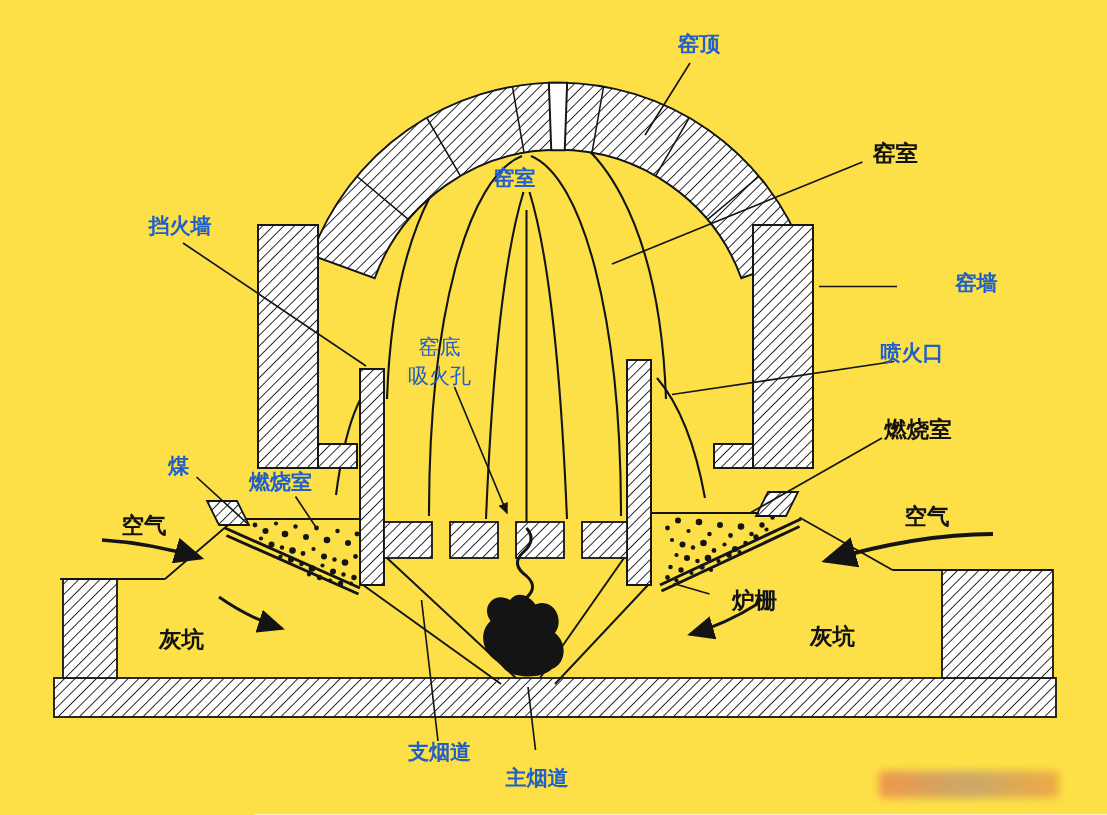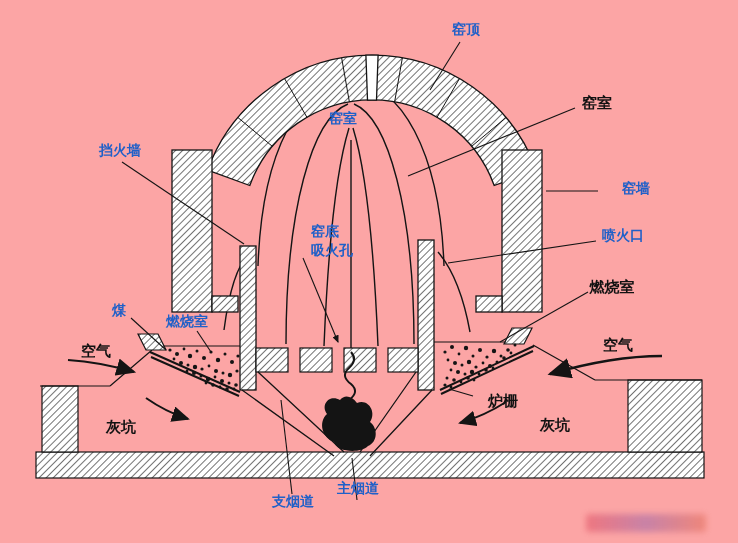--- a/index.html
+++ b/index.html
@@ -1,31 +1,31 @@
 <!DOCTYPE html>
 <html style="--label-blue: #2060c8; --label-black: #121212; --ink: #141414;"><head>
 <meta charset="utf-8">
 <style>
   html,body{margin:0;padding:0;background:#fff;}
   .stage{
-    position:relative;width:738px;height:543px;background:#fca5a5;overflow:hidden;
+    position:relative;width:738px;height:543px;background:#fde047;overflow:hidden;
     font-family:"Liberation Sans","DejaVu Sans",sans-serif;
   }
   .stage svg{position:absolute;inset:0;color:var(--ink,#141414);}
   .lbl{
     position:absolute;transform:translate(-50%,-50%);white-space:nowrap;
     font-weight:700;user-select:none;
   }
   .lbl-blue{color:var(--label-blue,#2060c8);font-size:14px;
     font-family:"Liberation Sans","DejaVu Sans",sans-serif;}
   .lbl-black{color:var(--label-black,#121212);font-size:15px;
     font-family:"Liberation Serif","DejaVu Serif",serif;}
   .lbl-stack{
-    position:absolute;text-align:left;font-weight:700;line-height:1.35;
-    color:var(--label-blue,#2060c8);font-size:14px;white-space:nowrap;margin-left:39px;
+    position:absolute;text-align:center;font-weight:400;line-height:1.35;
+    color:var(--label-blue,#2060c8);font-size:14px;white-space:nowrap;
   }
   .lbl-stack span{display:block;}
   .watermark{
     position:absolute;left:586px;top:514px;width:120px;height:18px;
     background:linear-gradient(90deg,rgba(220,60,80,.55),rgba(110,70,170,.45),rgba(220,90,60,.5));
     filter:blur(3px);border-radius:3px;opacity:.8;
   }
 </style>
 </head>
 <body>
@@ -200,33 +200,33 @@
       <path d="M292 494 L281 400"></path>
       <path d="M357 500 L352 458"></path>
       <path d="M303 258 L338 342" marker-end="url(#ahs)"></path>
     </g>
   </svg>
 
   <div class="lbl lbl-blue" style="left:466px;top:30px">窑顶</div>
   <div class="lbl lbl-blue" style="left:343px;top:119px">窑室</div>
   <div class="lbl lbl-black" style="left:597px;top:103px">窑室</div>
   <div class="lbl lbl-blue" style="left:120px;top:151px">挡火墙</div>
-  <div class="lbl lbl-blue" style="left:636px;top:189px">窑墙</div>
-  <div class="lbl lbl-blue" style="left:623px;top:236px">喷火口</div>
+  <div class="lbl lbl-blue" style="left:651px;top:189px">窑墙</div>
+  <div class="lbl lbl-blue" style="left:608px;top:236px">喷火口</div>
 
   <div class="lbl-stack" style="left:272px;top:222px">
     <span>窑底</span>
     <span>吸火孔</span>
   </div>
 
   <div class="lbl lbl-blue" style="left:119px;top:311px">煤</div>
   <div class="lbl lbl-blue" style="left:187px;top:322px">燃烧室</div>
   <div class="lbl lbl-black" style="left:612px;top:287px">燃烧室</div>
   <div class="lbl lbl-black" style="left:96px;top:351px">空气</div>
   <div class="lbl lbl-black" style="left:618px;top:345px">空气</div>
   <div class="lbl lbl-black" style="left:121px;top:427px">灰坑</div>
   <div class="lbl lbl-black" style="left:555px;top:425px">灰坑</div>
   <div class="lbl lbl-black" style="left:503px;top:401px">炉栅</div>
   <div class="lbl lbl-blue" style="left:293px;top:502px">支烟道</div>
-  <div class="lbl lbl-blue" style="left:358px;top:489px">主烟道</div>
+  <div class="lbl lbl-blue" style="left:358px;top:519px">主烟道</div>
 
   <div class="watermark"></div>
 </div>
 
 </body></html>

